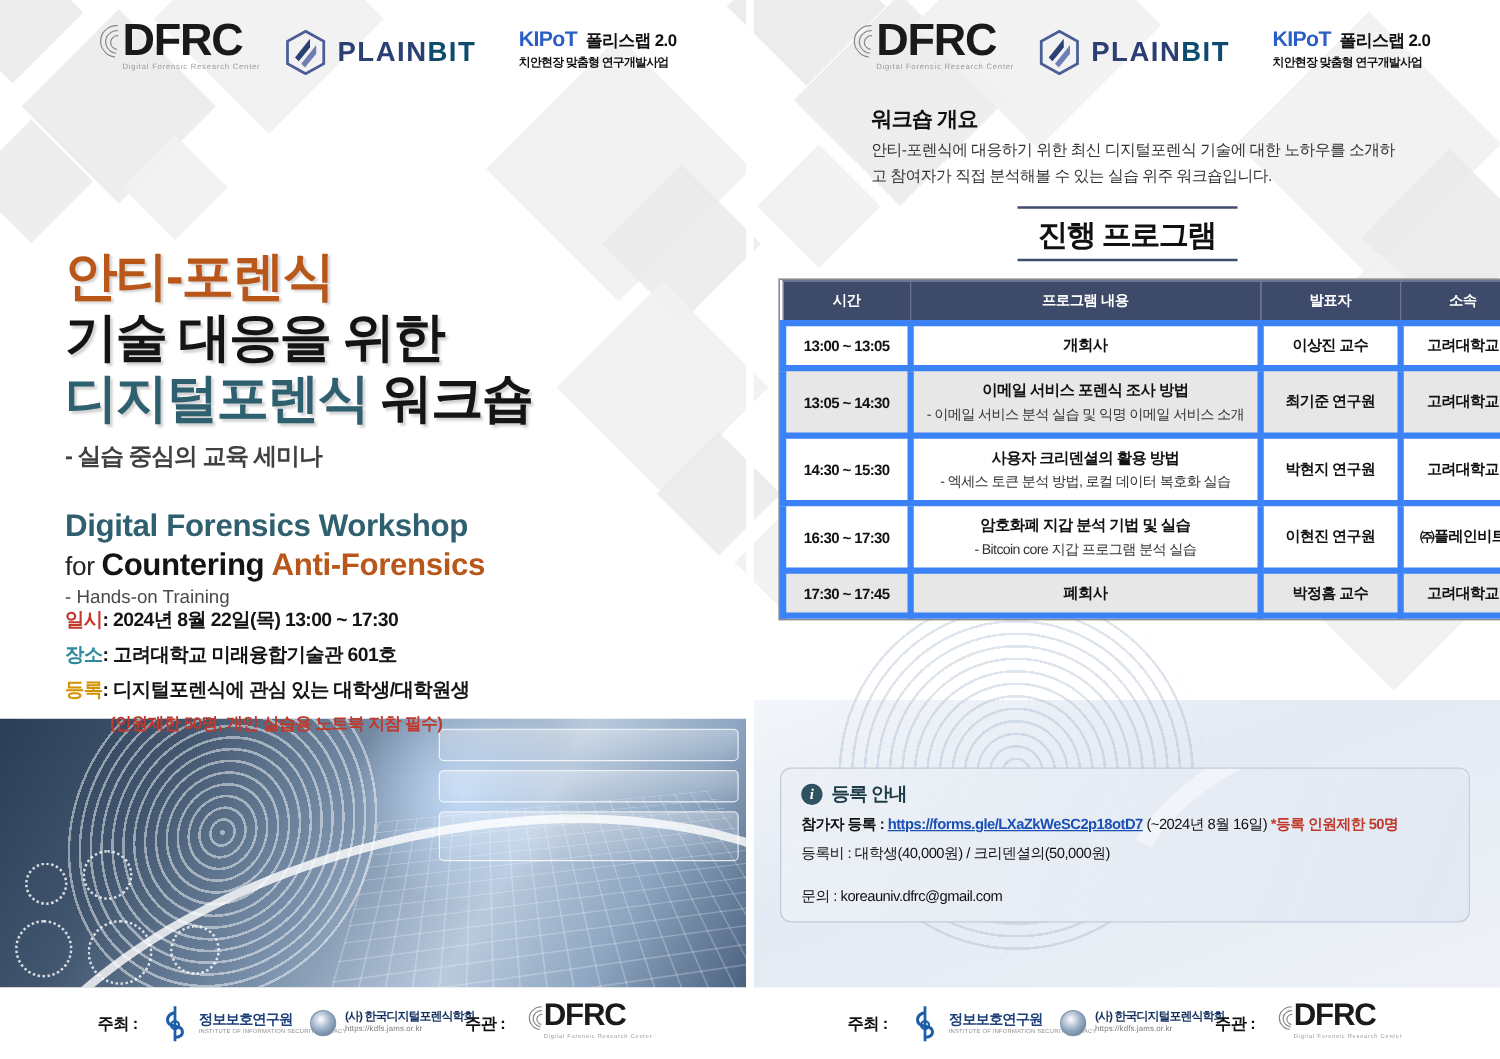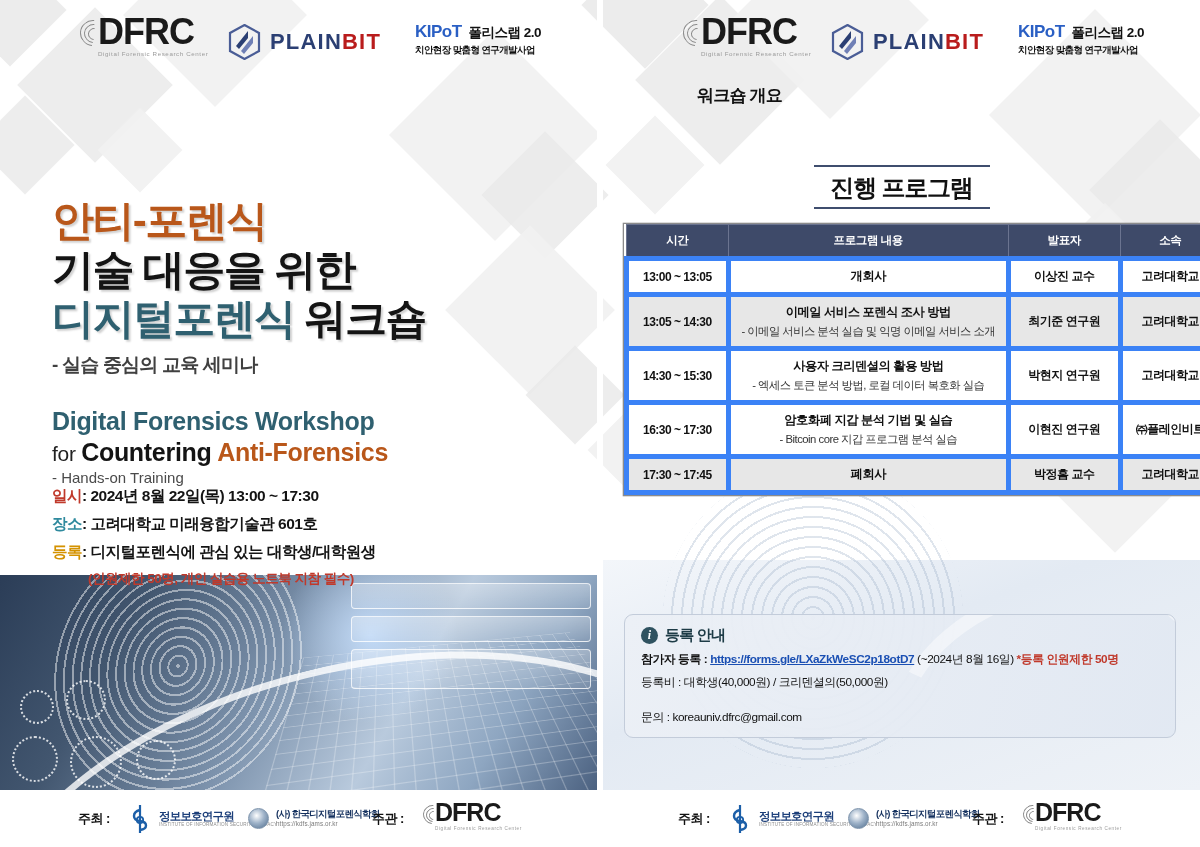--- a/index.html
+++ b/index.html
@@ -57,21 +57,21 @@
   .dfrc-sub {
     font-size:6.2px; color:#9a9a9a; letter-spacing:.6px;
     margin-top:1px; text-align:center;
   }
 
   
   .pb { display:flex; align-items:center; gap:9px; }
   .pb-mark { width:33px; height:36px; position:relative; }
   .pb-text { font-size:22px; font-weight:700; letter-spacing:1.2px; }
   .pb-text .a { color:#2b3f73; }
-  .pb-text .b { color:#b91c1c; }
+  .pb-text .b { color:#0c4a6e; }
 
   
   .kipot-top { display:flex; align-items:baseline; gap:7px; }
   .kipot-k { font-size:17px; font-weight:800; color:#2a5fc4; letter-spacing:-.5px; }
   .kipot-p { font-size:13.5px; font-weight:800; color:#111; letter-spacing:-.5px; }
   .kipot-sub { font-size:9.5px; font-weight:700; color:#111; letter-spacing:-.6px; margin-top:2px; }
 
   
   .hero-img {
     position:absolute; left:0; bottom:0; width:597px; height:215px;
@@ -391,20 +391,21 @@
           <span class="kipot-p">폴리스랩 2.0</span>
         </div>
         <div class="kipot-sub">치안현장 맞춤형 연구개발사업</div>
       </div>
     </div>
   </div>
 
   <div class="right-bg"></div>
 
   <div class="ov-title">워크숍 개요</div>
+  <div class="ov-body">안티-포렌식에 대응하기 위한 최신 디지털포렌식 기술에 대한 노하우를 소개하고 참여자가 직접 분석해볼 수 있는 실습 위주 워크숍입니다.</div>
 
   <div class="prog-head">
     <div class="prog-rule top"></div>
     <div class="prog-title">진행 프로그램</div>
     <div class="prog-rule bot"></div>
   </div>
 
   <table class="prog">
     <thead>
       <tr>

